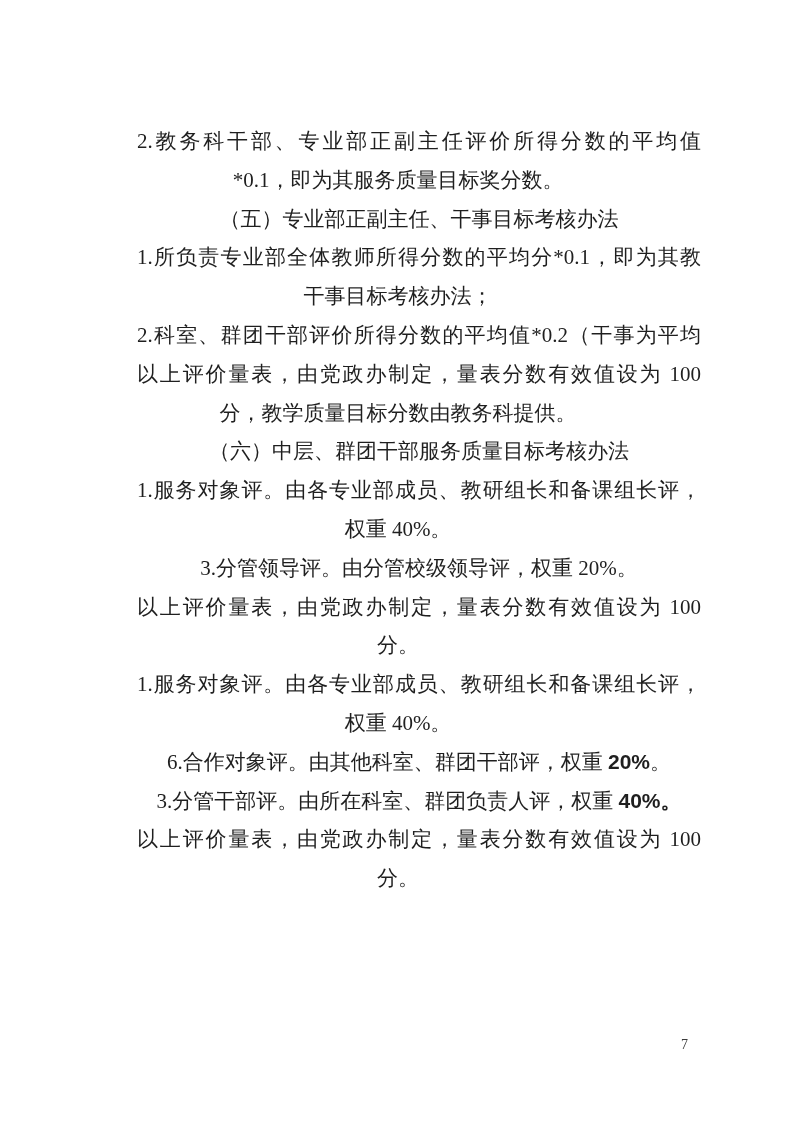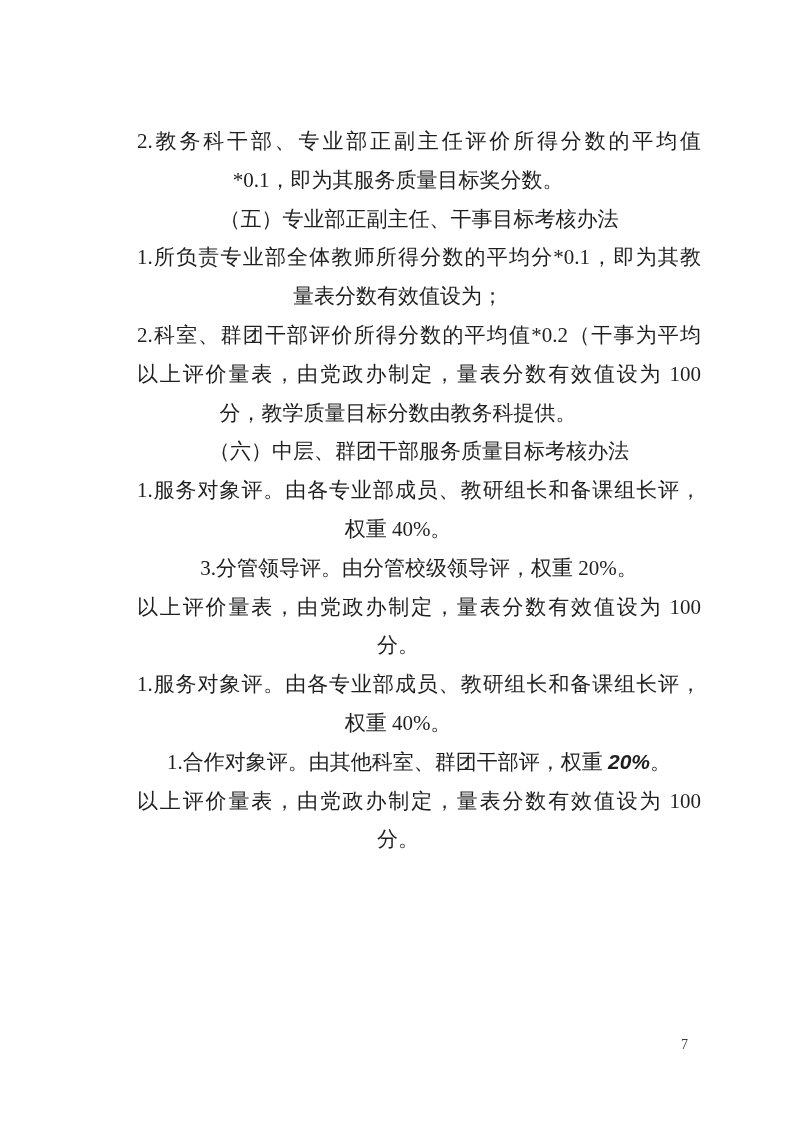--- a/index.html
+++ b/index.html
@@ -36,21 +36,20 @@
     text-align-last: justify;
     text-justify: inter-character;
   }
   .hd {
     font-weight: normal;
     text-indent: 42px;
   }
   .b {
     font-weight: bold;
     font-family: "Liberation Sans", "DejaVu Sans", sans-serif;
-    font-style: italic;
   }
   .pagenum {
     position: absolute;
     left: 681px;
     top: 1037px;
     font-size: 14px;
     line-height: 16px;
     color: #3a3a3a;
   }
 </style>
@@ -59,21 +58,21 @@
 
 <div class="page">
   <div class="content">
 
     <div class="ln ind jst">2.教务科干部、专业部正副主任评价所得分数的平均值</div>
     <div class="ln">*0.1，即为其服务质量目标奖分数。</div>
 
     <div class="ln hd">（五）专业部正副主任、干事目标考核办法</div>
 
     <div class="ln ind jst">1.所负责专业部全体教师所得分数的平均分*0.1，即为其教</div>
-    <div class="ln">量表分数有效值设为；</div>
+    <div class="ln">干事目标考核办法；</div>
 
     <div class="ln ind jst">2.科室、群团干部评价所得分数的平均值*0.2（干事为平均</div>
 
     <div class="ln ind jst">以上评价量表，由党政办制定，量表分数有效值设为 100</div>
     <div class="ln">分，教学质量目标分数由教务科提供。</div>
 
     <div class="ln hd">（六）中层、群团干部服务质量目标考核办法</div>
 
     <div class="ln ind jst">1.服务对象评。由各专业部成员、教研组长和备课组长评，</div>
     <div class="ln">权重 40%。</div>
@@ -81,22 +80,23 @@
 
     <div class="ln ind">3.分管领导评。由分管校级领导评，权重 20%。</div>
 
     <div class="ln ind jst">以上评价量表，由党政办制定，量表分数有效值设为 100</div>
     <div class="ln">分。</div>
 
 
     <div class="ln ind jst">1.服务对象评。由各专业部成员、教研组长和备课组长评，</div>
     <div class="ln">权重 40%。</div>
 
-    <div class="ln ind"><span>1.合作对象评。由其他科室、群团干部评，权重 </span><span class="b">20%</span><span>。</span></div>
+    <div class="ln ind"><span>6.合作对象评。由其他科室、群团干部评，权重 </span><span class="b">20%</span><span>。</span></div>
 
+    <div class="ln ind"><span>3.分管干部评。由所在科室、群团负责人评，权重 </span><span class="b">40%。</span></div>
 
     <div class="ln ind jst">以上评价量表，由党政办制定，量表分数有效值设为 100</div>
     <div class="ln">分。</div>
 
   </div>
 
   <div class="pagenum">7</div>
 </div>
 
 </body></html>

